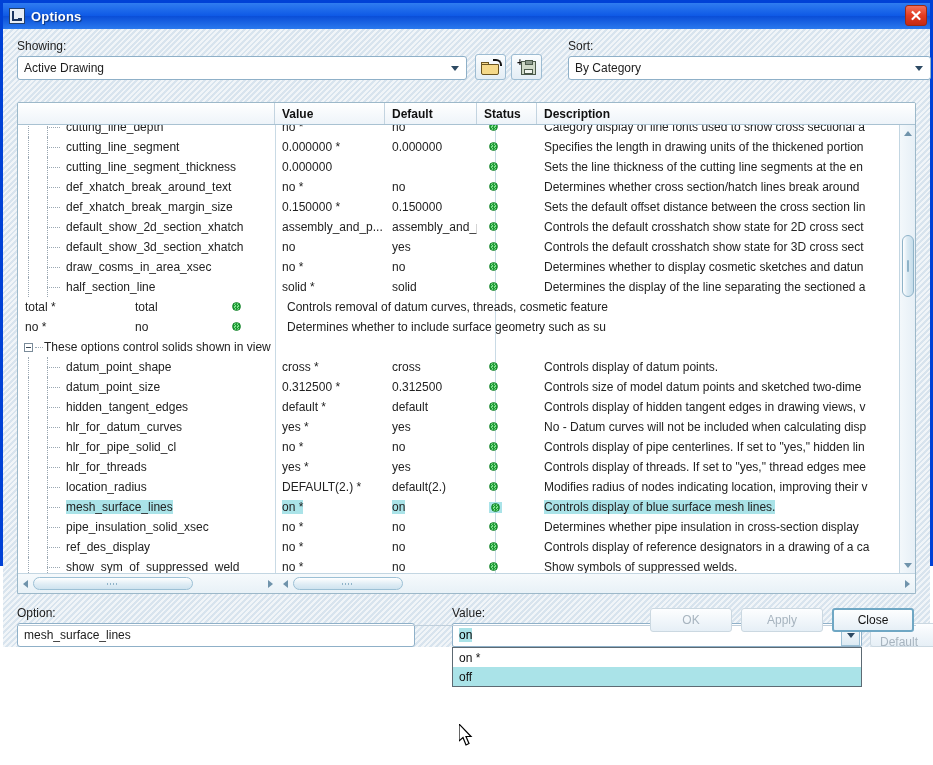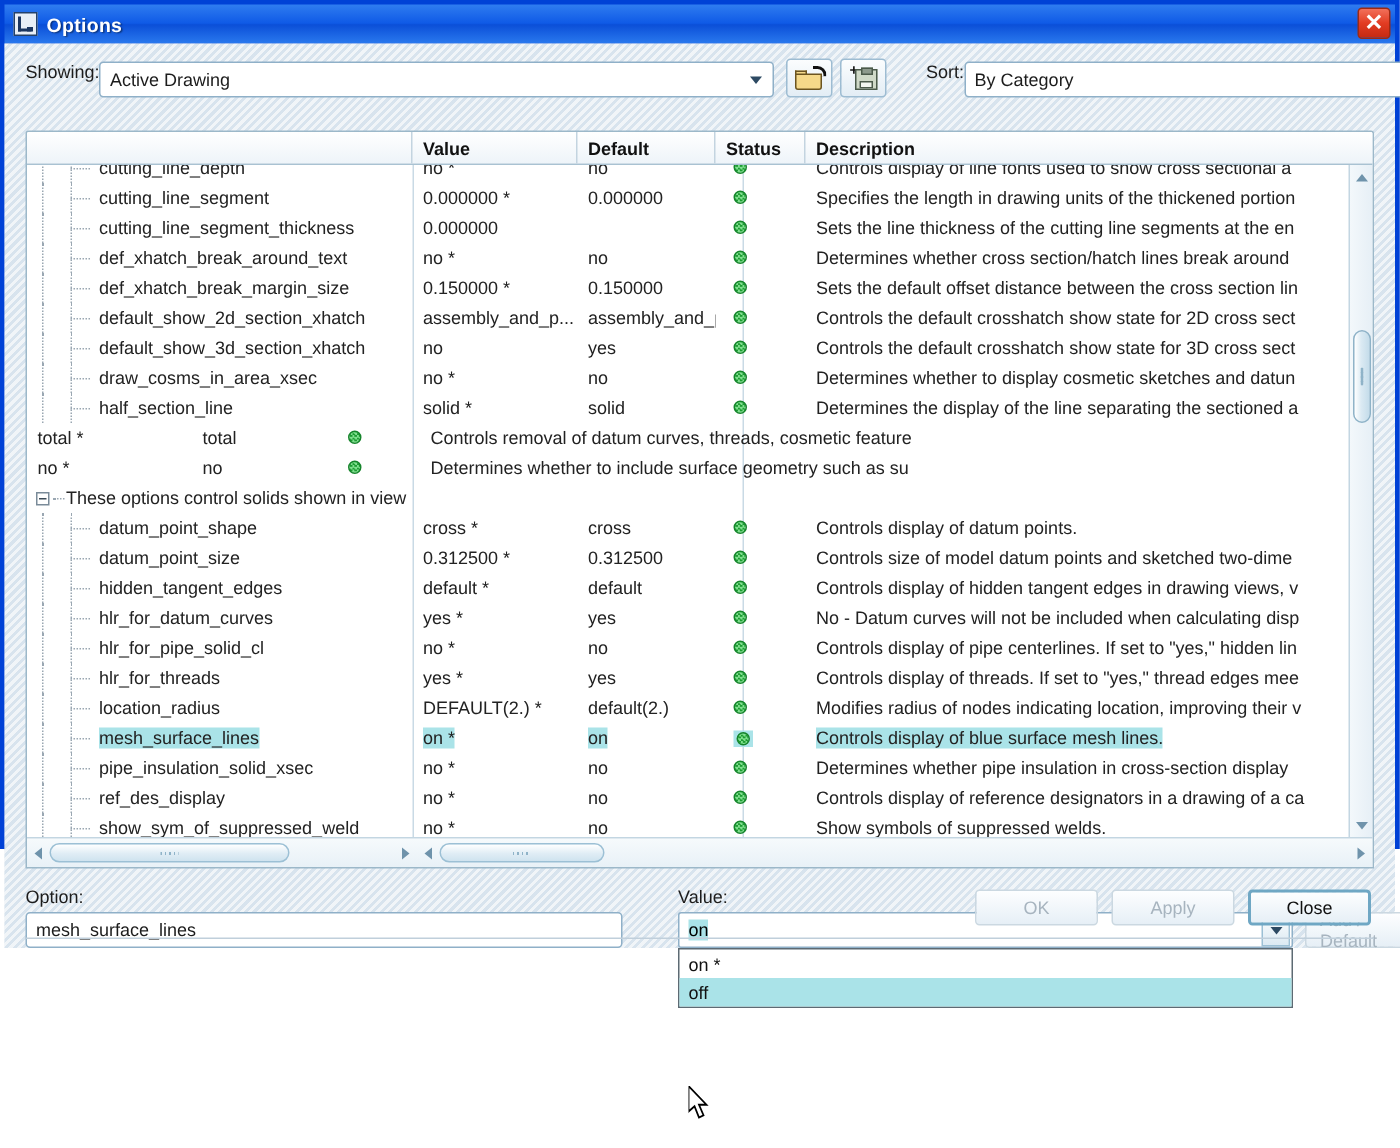--- a/index.html
+++ b/index.html
@@ -69,21 +69,21 @@
     display: flex; flex-direction: column;
     padding: 0;
     position: relative;
   }
   
   .toprow {
     display: flex; align-items: flex-end;
     padding: 10px 14px 0 14px;
     gap: 0;
   }
-  .field-group { display: flex; flex-direction: row; }
+  .field-group { display: flex; flex-direction: column; }
   .field-label {
     font-size: 12px; color: #1c1c1c;
     margin-bottom: 3px;
   }
   .combo {
     height: 24px;
     background: #ffffff;
     border: 1px solid #8fb0c8;
     border-radius: 3px;
     display: flex; align-items: center;
@@ -420,21 +420,21 @@
                 <div class="cell value col-value">
                   <span>no *</span>
                 </div>
                 <div class="cell def col-def">
                   <span>no</span>
                 </div>
                 <div class="cell stat col-stat">
                   <span class=""><span class="dot"></span></span>
                 </div>
                 <div class="cell desc col-desc">
-                  <span>Controls display of line fonts used to show cross sectional a</span>
+                  <span>Category display of line fonts used to show cross sectional a</span>
                 </div>
               </div>
               <div class="trow">
                 <div class="cell name col-name">
                   <span class="tree-pad"></span>
                   <span class="tree-lead"></span>
                   <span>cutting_line_segment</span>
                 </div>
                 <div class="cell value col-value">
                   <span>0.000000 *</span>

